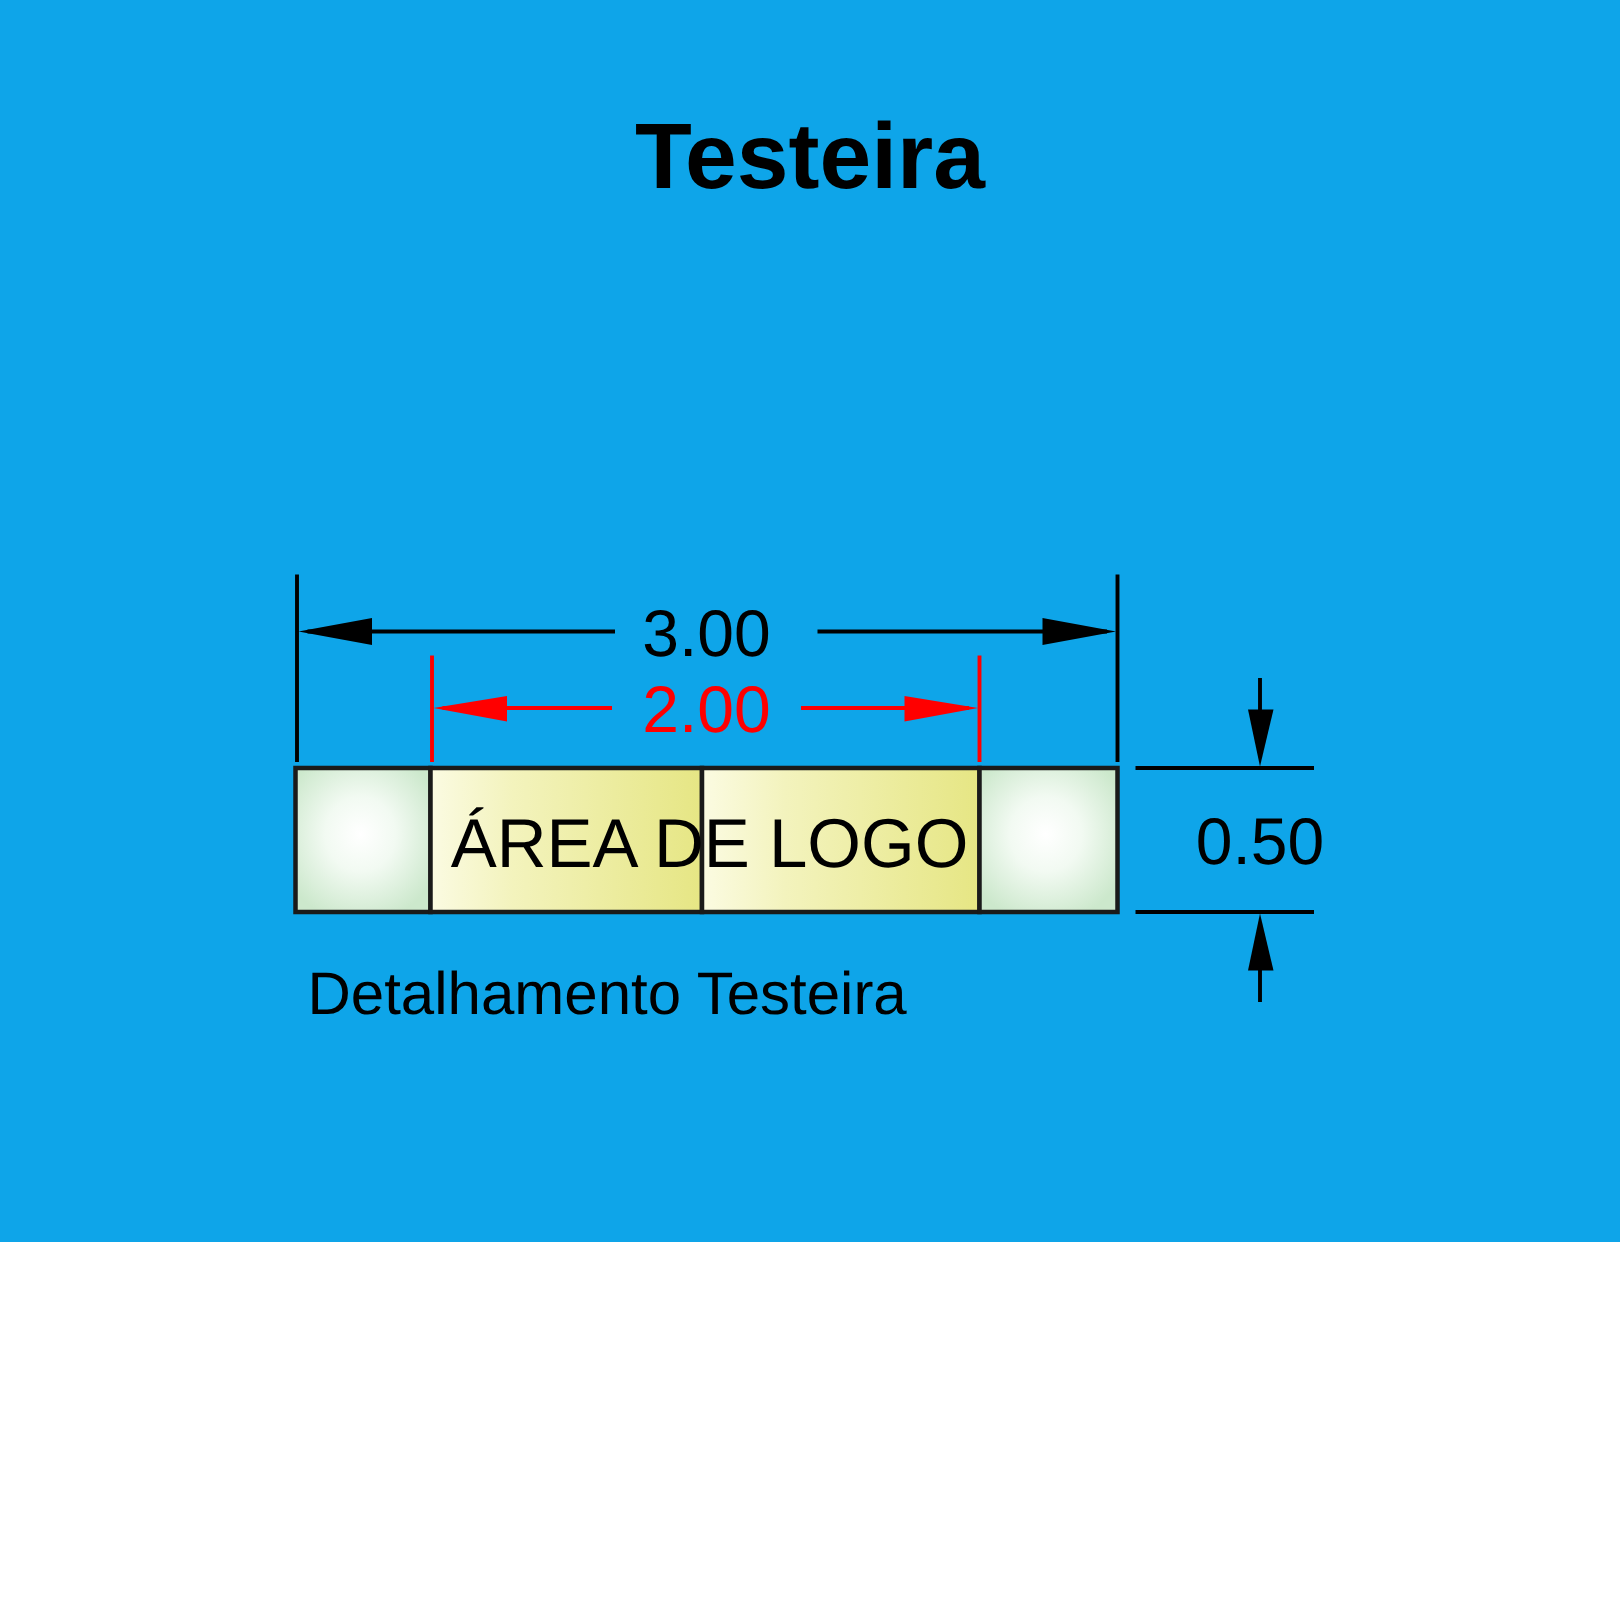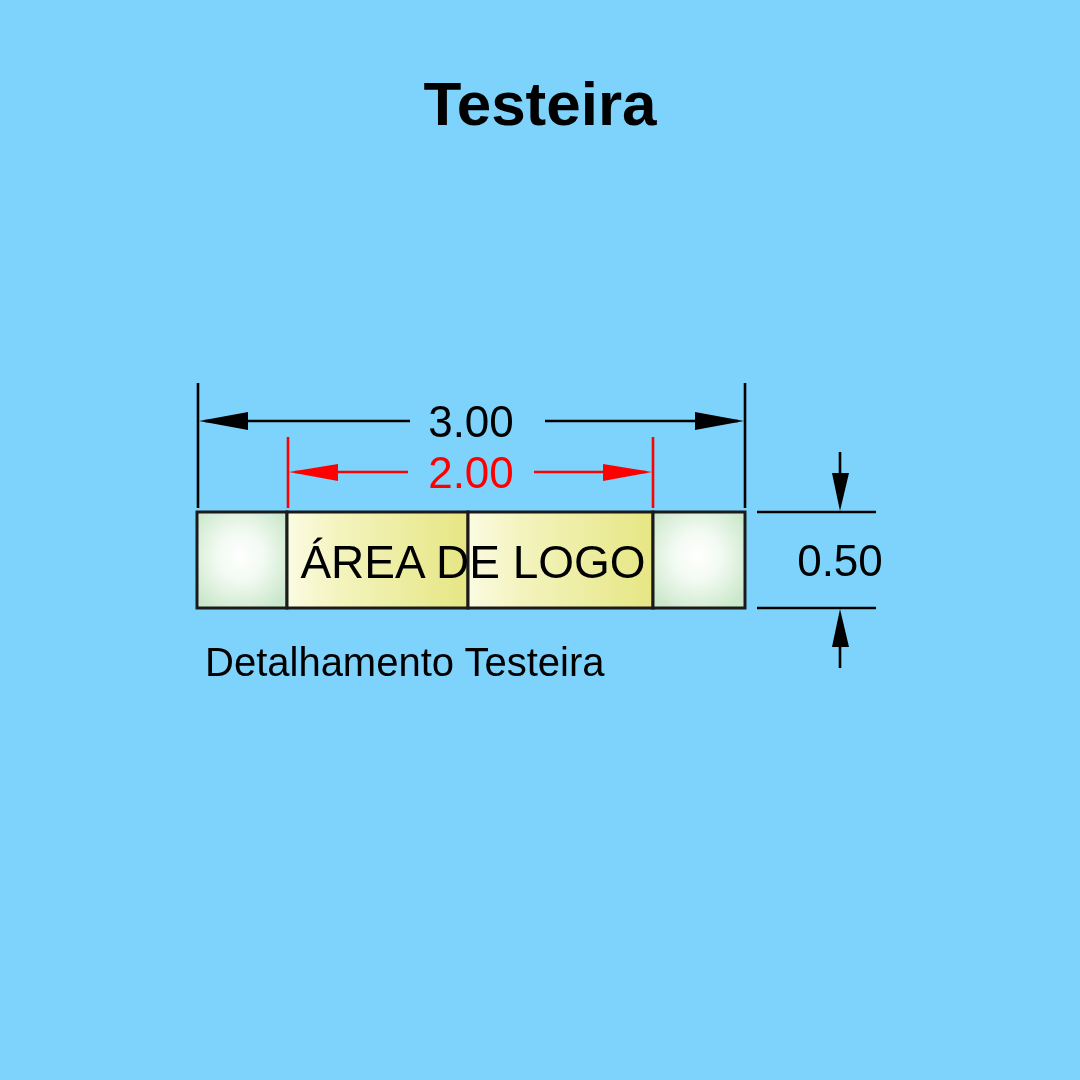--- a/index.html
+++ b/index.html
@@ -9,22 +9,22 @@
   }
   body {
     width: 1080px;
     height: 1080px;
     font-family: "Liberation Sans", sans-serif;
     overflow: hidden;
   }
   #drawing-root {
     position: relative;
     width: 1080px;
-    height: 1080px;
-    background: #7dd3fc;
+    height: 828px;
+    background: #0ea5e9;
   }
   svg#tech-drawing {
     display: block;
     width: 1080px;
     height: 1080px;
   }
   .title-text {
     font-family: "Liberation Sans", sans-serif;
     font-weight: bold;
     font-size: 62px;

